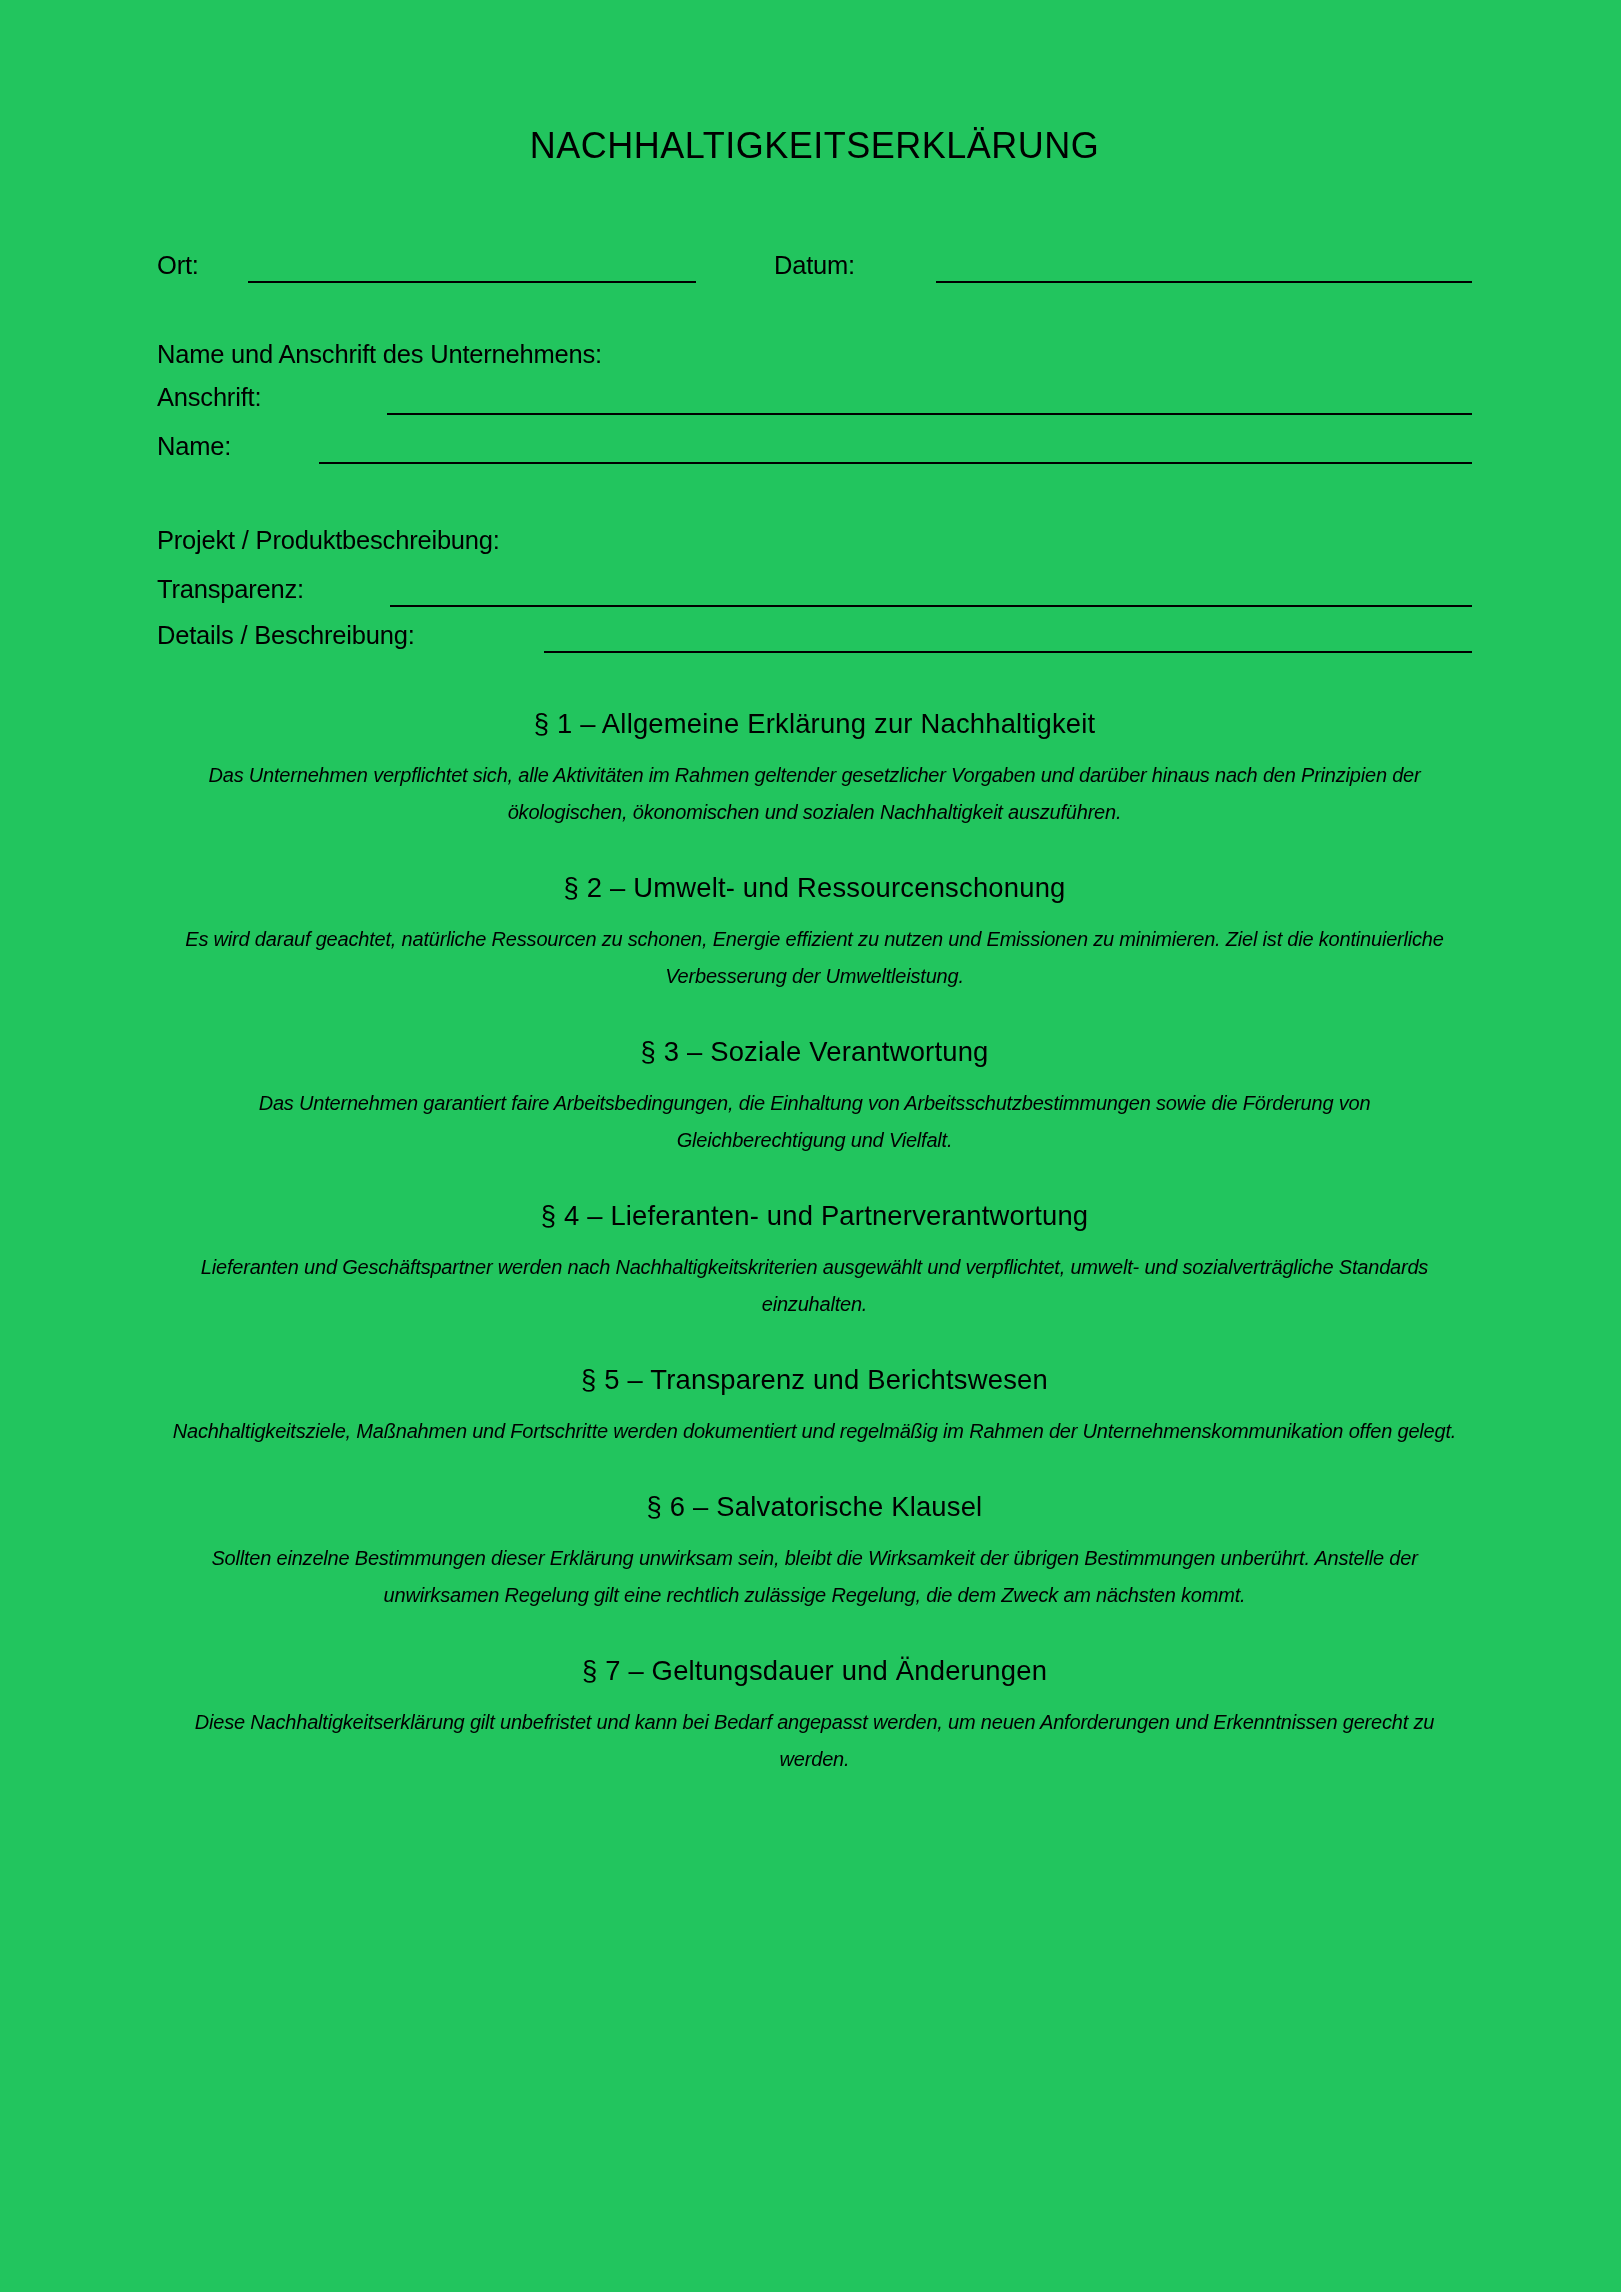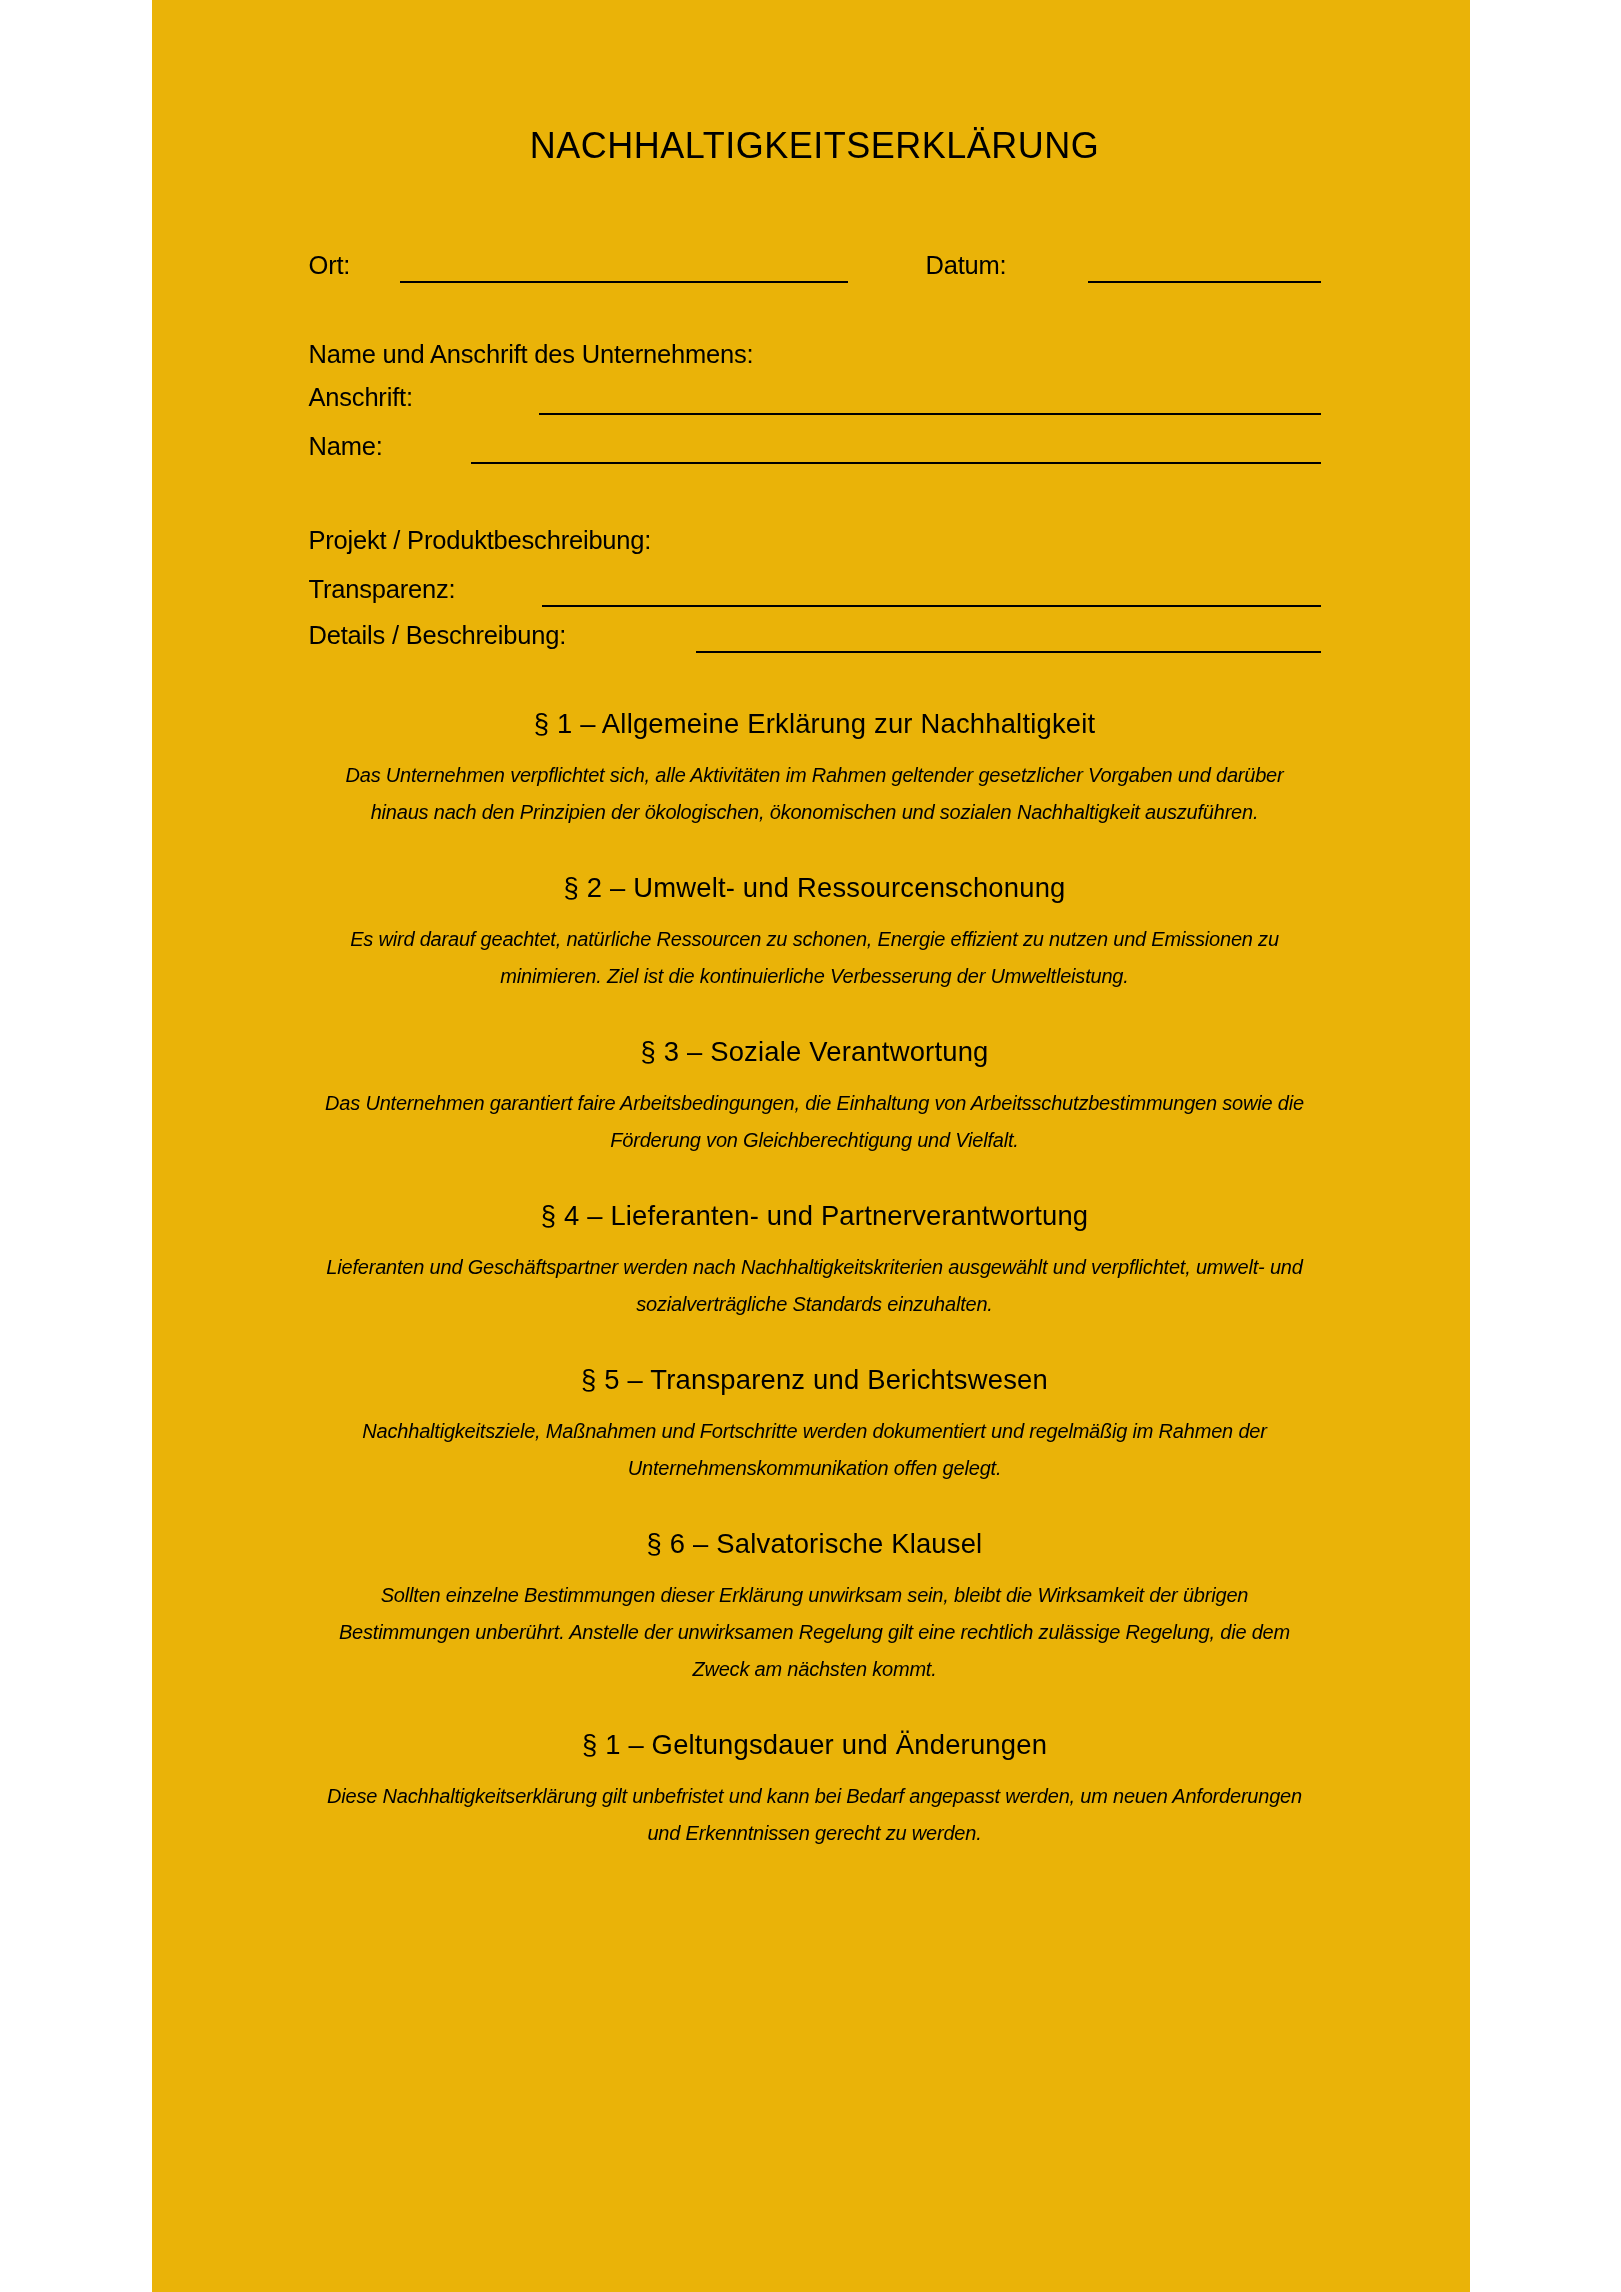--- a/index.html
+++ b/index.html
@@ -1,22 +1,22 @@
 <!DOCTYPE html>
 <html lang="de"><head>
 <meta charset="utf-8">
 <style>
   * { margin: 0; padding: 0; box-sizing: border-box; }
   html, body { background: #ffffff; }
   .page {
     position: relative;
-    width: 1318px;
+    width: 1621px;
     height: 2293px;
     margin: 0 auto;
-    background: #eab308;
+    background: #22c55e;
     color: #000000;
     font-family: "Liberation Sans", sans-serif;
     padding: 124px 149px 0 157px;
     overflow: hidden;
   }
   .doc-title {
     font-size: 36px;
     font-weight: 400;
     line-height: 43px;
     letter-spacing: 0.5px;
@@ -144,20 +144,20 @@
       <h2>§ 5 – Transparenz und Berichtswesen</h2>
       <p>Nachhaltigkeitsziele, Maßnahmen und Fortschritte werden dokumentiert und regelmäßig im Rahmen der Unternehmenskommunikation offen gelegt.</p>
     </section>
 
     <section class="clause">
       <h2>§ 6 – Salvatorische Klausel</h2>
       <p>Sollten einzelne Bestimmungen dieser Erklärung unwirksam sein, bleibt die Wirksamkeit der übrigen Bestimmungen unberührt. Anstelle der unwirksamen Regelung gilt eine rechtlich zulässige Regelung, die dem Zweck am nächsten kommt.</p>
     </section>
 
     <section class="clause">
-      <h2>§ 1 – Geltungsdauer und Änderungen</h2>
+      <h2>§ 7 – Geltungsdauer und Änderungen</h2>
       <p>Diese Nachhaltigkeitserklärung gilt unbefristet und kann bei Bedarf angepasst werden, um neuen Anforderungen und Erkenntnissen gerecht zu werden.</p>
     </section>
 
   </div>
 
 </div>
 
 
 </body></html>

